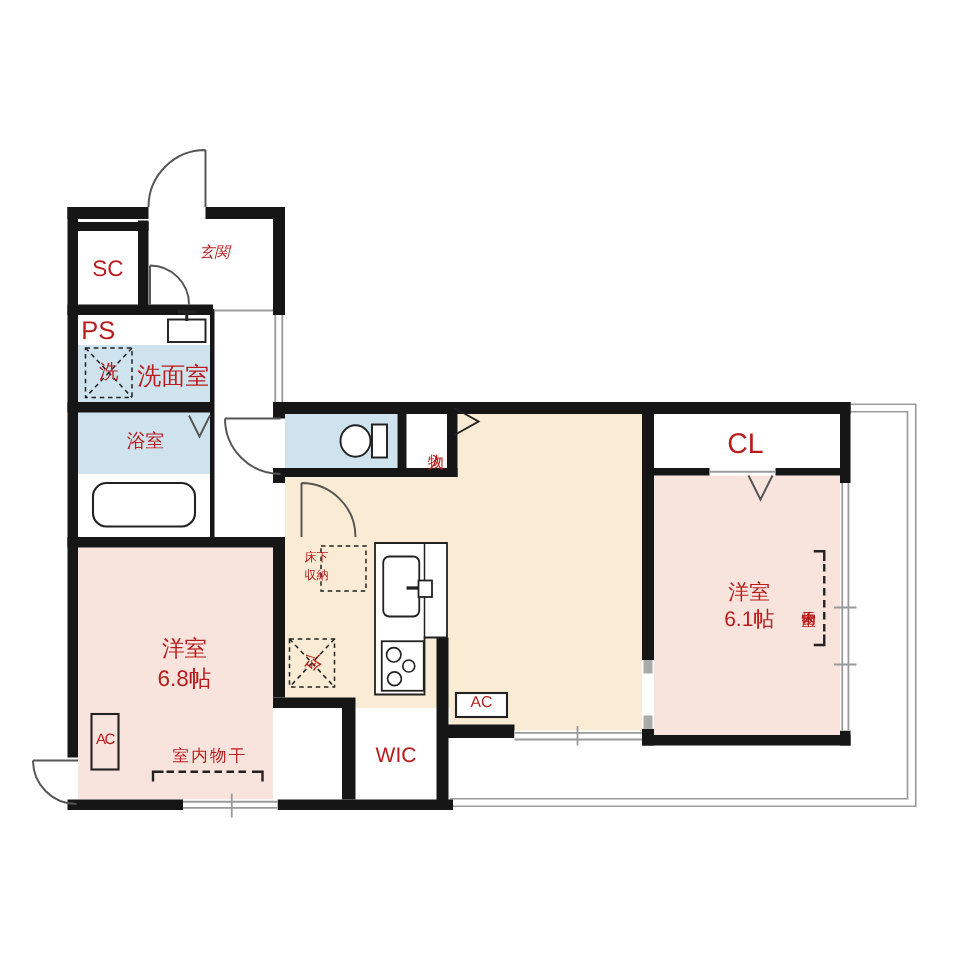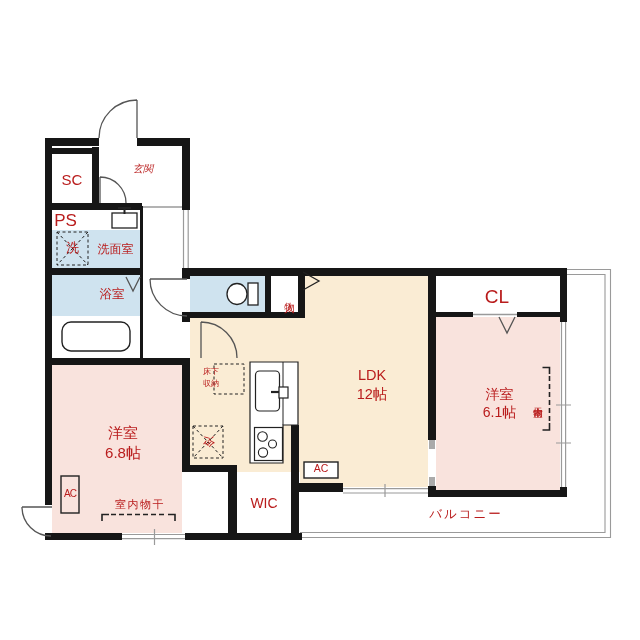--- a/index.html
+++ b/index.html
@@ -140,38 +140,33 @@
         <path d="M 542.5,367.5 H 549.5 V 374 M 549.5,423 V 430 H 542.5"></path>
         <path d="M 549.5,376 V 421" stroke-dasharray="5,3"></path>
       </g>
     </g>
   </svg>
 
   <div class="lbl" style="left:105px;top:162px;width:76px;font-size:10px;font-style:italic;">玄関</div>
   <div class="lbl" style="left:52px;top:170px;width:40px;font-size:15px;">SC</div>
   <div class="lbl" style="left:53px;top:210px;width:25px;font-size:17px;">PS</div>
   <div class="lbl" style="left:57px;top:240px;width:31px;font-size:13px;">洗</div>
-  <div class="lbl" style="left:88px;top:242px;width:55px;font-size:12px;">洗面室</div>
-  <div class="lbl" style="left:85px;top:286px;width:54px;font-size:12.5px;">浴室</div>
+  <div class="lbl" style="left:88px;top:242px;width:55px;font-size:16px;font-family:Liberation Mono, monospace;">洗面室</div>
+  <div class="lbl" style="left:70px;top:286px;width:54px;font-size:12.5px;">浴室</div>
   <div class="lbl vert" style="left:276px;top:277px;width:19px;height:34px;font-size:10.5px;">物入</div>
-  <div class="lbl two-line" style="left:336px;top:366px;width:72px;font-size:14.5px;">
-    <span>LDK</span>
-    <span>12帖</span>
-  </div>
   <div class="lbl" style="left:469px;top:285px;width:56px;font-size:19px;">CL</div>
   <div class="lbl two-line" style="left:461px;top:385px;width:77px;font-size:14px;">
     <span>洋室</span>
     <span>6.1帖</span>
   </div>
   <div class="lbl two-line" style="left:84px;top:423px;width:78px;font-size:15px;">
     <span>洋室</span>
     <span>6.8帖</span>
   </div>
   <div class="lbl" style="left:237px;top:494px;width:54px;font-size:14px;">WIC</div>
-  <div class="lbl" style="left:411px;top:506px;width:110px;font-size:12.5px;letter-spacing:2px;">バルコニー</div>
   <div class="lbl two-line" style="left:196px;top:366px;width:30px;font-size:8px;line-height:1.55;">
     <span>床下</span>
     <span>収納</span>
   </div>
   <div class="lbl" style="left:193px;top:434px;width:30px;font-size:12px;">
     <span class="rot90">冷</span>
   </div>
   <div class="lbl" style="left:304px;top:462px;width:34px;font-size:10.5px;">AC</div>
   <div class="lbl" style="left:59px;top:487px;width:22px;font-size:10px;letter-spacing:-1px;">AC</div>
   <div class="lbl" style="left:97px;top:497px;width:86px;font-size:11px;letter-spacing:1.5px;">室内物干</div>

